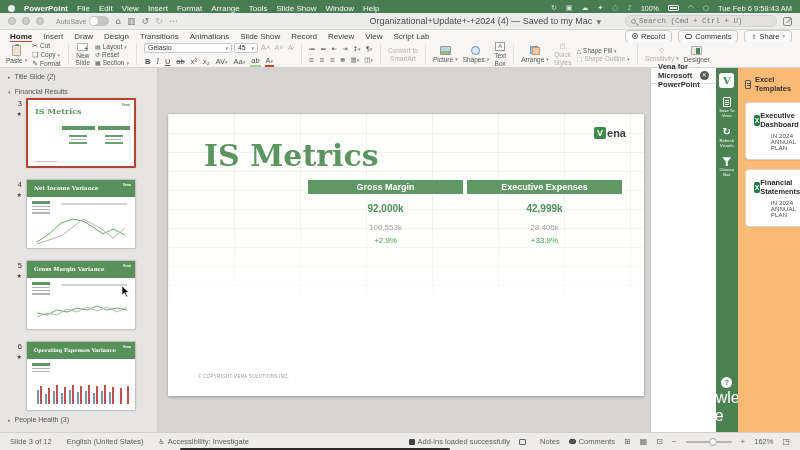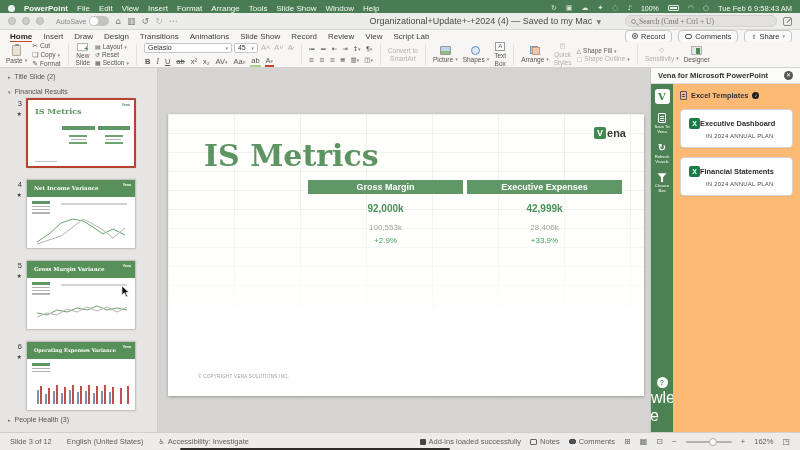--- a/index.html
+++ b/index.html
@@ -28,21 +28,21 @@
   .toggle { width:20px; height:10px; background:#c6c4c2; border-radius:5px; position:relative; }
   .toggle::after { content:""; position:absolute; left:1px; top:1px; width:8px; height:8px; background:#fff; border-radius:50%; }
   .tb-ico { font-size:9px; color:#777; }
   .tb-ico.dim { color:#b5b3b1; }
   .doc-title { margin-left:auto; display:flex; align-items:center; gap:4px; font-size:9px; color:#4a4a4a; }
   .doc-title .chev { font-size:6px; color:#777; }
   .searchbox { margin-left:18px; width:152px; height:12px; background:#e2e1df; border:1px solid #d3d1cf;
     border-radius:6px; display:flex; align-items:center; padding:0 5px; gap:3px; }
   .lens { width:5px; height:5px; border:1px solid #949290; border-radius:50%; position:relative; flex:0 0 auto;}
   .lens::after { content:""; position:absolute; left:4px; top:4px; width:3px; height:1px; background:#949290; transform:rotate(45deg); }
-  .searchbox input { border:0; background:transparent; outline:none; font-size:7.5px; color:#8a8886; width:100%; font-family:Liberation Serif, serif; }
+  .searchbox input { border:0; background:transparent; outline:none; font-size:7.5px; color:#8a8886; width:100%; font-family:Liberation Mono, monospace; }
   .share-pencil { width:9px; height:9px; border:1px solid #8a8886; border-radius:2px; position:relative; }
   .share-pencil::after { content:""; position:absolute; left:2px; top:2px; width:6px; height:1px; background:#8a8886; transform:rotate(-45deg); }
 
   
   .tabrow { position:absolute; top:30px; left:0; right:0; height:12px; background:#f7f6f4;
     display:flex; align-items:center; padding-left:10px; gap:11px; font-size:8px; color:#3d3d3d; }
   .tab { position:relative; cursor:default; }
   .tab.active { font-weight:bold; color:#1f1f1f; }
   .tab.active::after { content:""; position:absolute; left:0; right:0; bottom:-2px; height:2px; background:#c3462e; }
   .tab-actions { margin-left:auto; margin-right:8px; display:flex; gap:6px; }
@@ -127,21 +127,21 @@
   .vl-box { width:12px; height:12px; background:#3f8a4c; border-radius:2px; color:#fff; font-weight:bold; font-size:9px; display:flex; align-items:center; justify-content:center; }
   .vl-txt { font-size:11px; font-weight:bold; color:#3a3a3a; }
   .tables { position:absolute; left:140px; top:66px; width:314px; display:grid; grid-template-columns:1fr 1fr; gap:4px; }
   .kpi-hdr { height:14px; line-height:14px; background:#5f9766; color:#fff; font-weight:bold; font-size:9px; text-align:center; }
   .kpi-pri { margin-top:9px; text-align:center; font-size:10px; font-weight:bold; color:#4d9159; }
   .kpi-sec { margin-top:9px; text-align:center; font-size:8px; color:#a0a0a0; }
   .kpi-del { margin-top:4px; text-align:center; font-size:8px; color:#46a05a; }
   .copyright { position:absolute; left:30px; bottom:17px; font-size:4.5px; letter-spacing:.3px; color:#999; }
 
   
-  .vena-panel { width:150px; flex:0 0 auto; border-left:1px solid #c9c7c5; background:#fff; display:flex; flex-direction:column; }
+  .vena-panel { width:150px; flex:0 0 auto; border-left:1px solid #c9c7c5; background:#fff; display:flex; flex-direction:row; }
   .vp-head { height:16px; display:flex; align-items:center; padding:0 7px; border-bottom:1px solid #dddbd9; background:#fbfbfa; }
   .vp-title { flex:1; font-size:7.6px; font-weight:bold; color:#333; }
   .vp-close { width:9px; height:9px; border-radius:50%; background:#5a5856; color:#fff; font-size:6px; line-height:9px; text-align:center; }
   .vp-body { flex:1; display:flex; }
   .rail { width:22px; background:#4c8253; display:flex; flex-direction:column; align-items:center; }
   .rail-logo { width:15px; height:15px; background:#fff; border-radius:3px; margin-top:5px; display:flex; align-items:center; justify-content:center;
     color:#3f8a4c; font-weight:bold; font-size:10px; font-family:"DejaVu Serif",serif; }
   .tool { margin-top:9px; display:flex; flex-direction:column; align-items:center; gap:1px; color:#fff; }
   .tool .tl-lbl { font-size:4.2px; line-height:1.2; text-align:center; }
   .doc-ic { width:8px; height:10px; border:1px solid #fff; border-radius:1px; position:relative; }
@@ -654,21 +654,21 @@
     <span>English (United States)</span>
     <span style="display:flex;align-items:center;gap:3px;">
       <span class="g" style="font-size:7px;">♿</span>
       <span>Accessibility: Investigate</span>
     </span>
     <span class="sb-right">
       <span style="display:flex;align-items:center;gap:3px;">
         <span class="addin-ic"></span>
         <span>Add-ins loaded successfully</span>
       </span>
-      <span style="display:flex;align-items:center;gap:3px;">
+      <span style="display:flex;align-items:center;gap:14px;">
         <span class="note-ic"></span>
         <span>Notes</span>
       </span>
       <span style="display:flex;align-items:center;gap:3px;">
         <span class="cmt-ic"></span>
         <span>Comments</span>
       </span>
       <span class="sb-ic g">⊞</span>
       <span class="sb-ic g">▦</span>
       <span class="sb-ic g">⊡</span>

